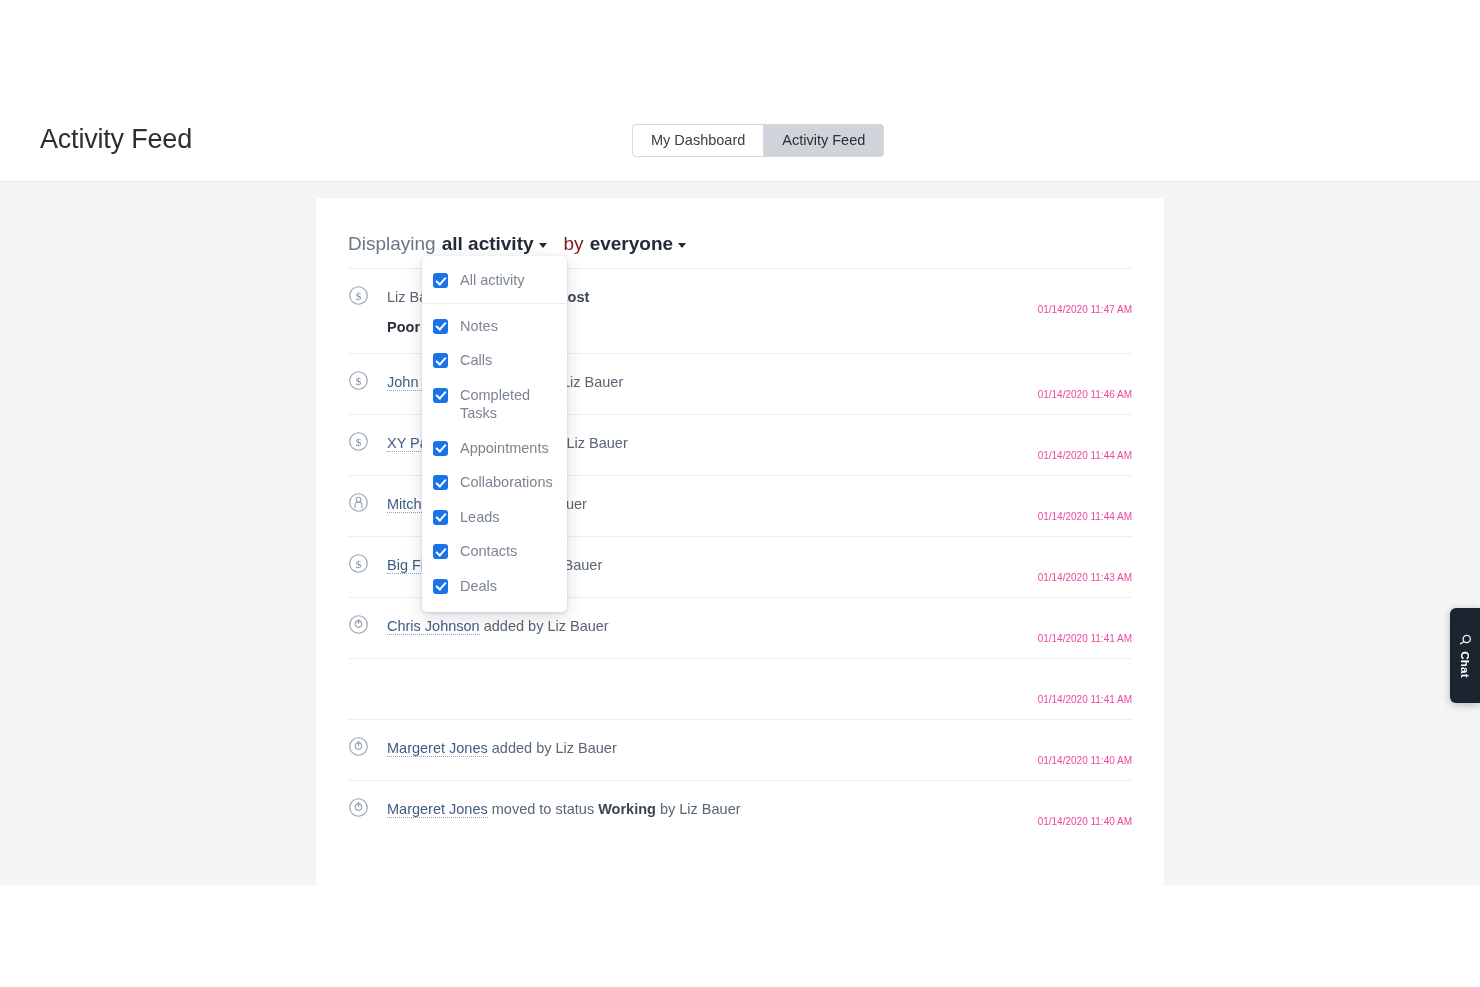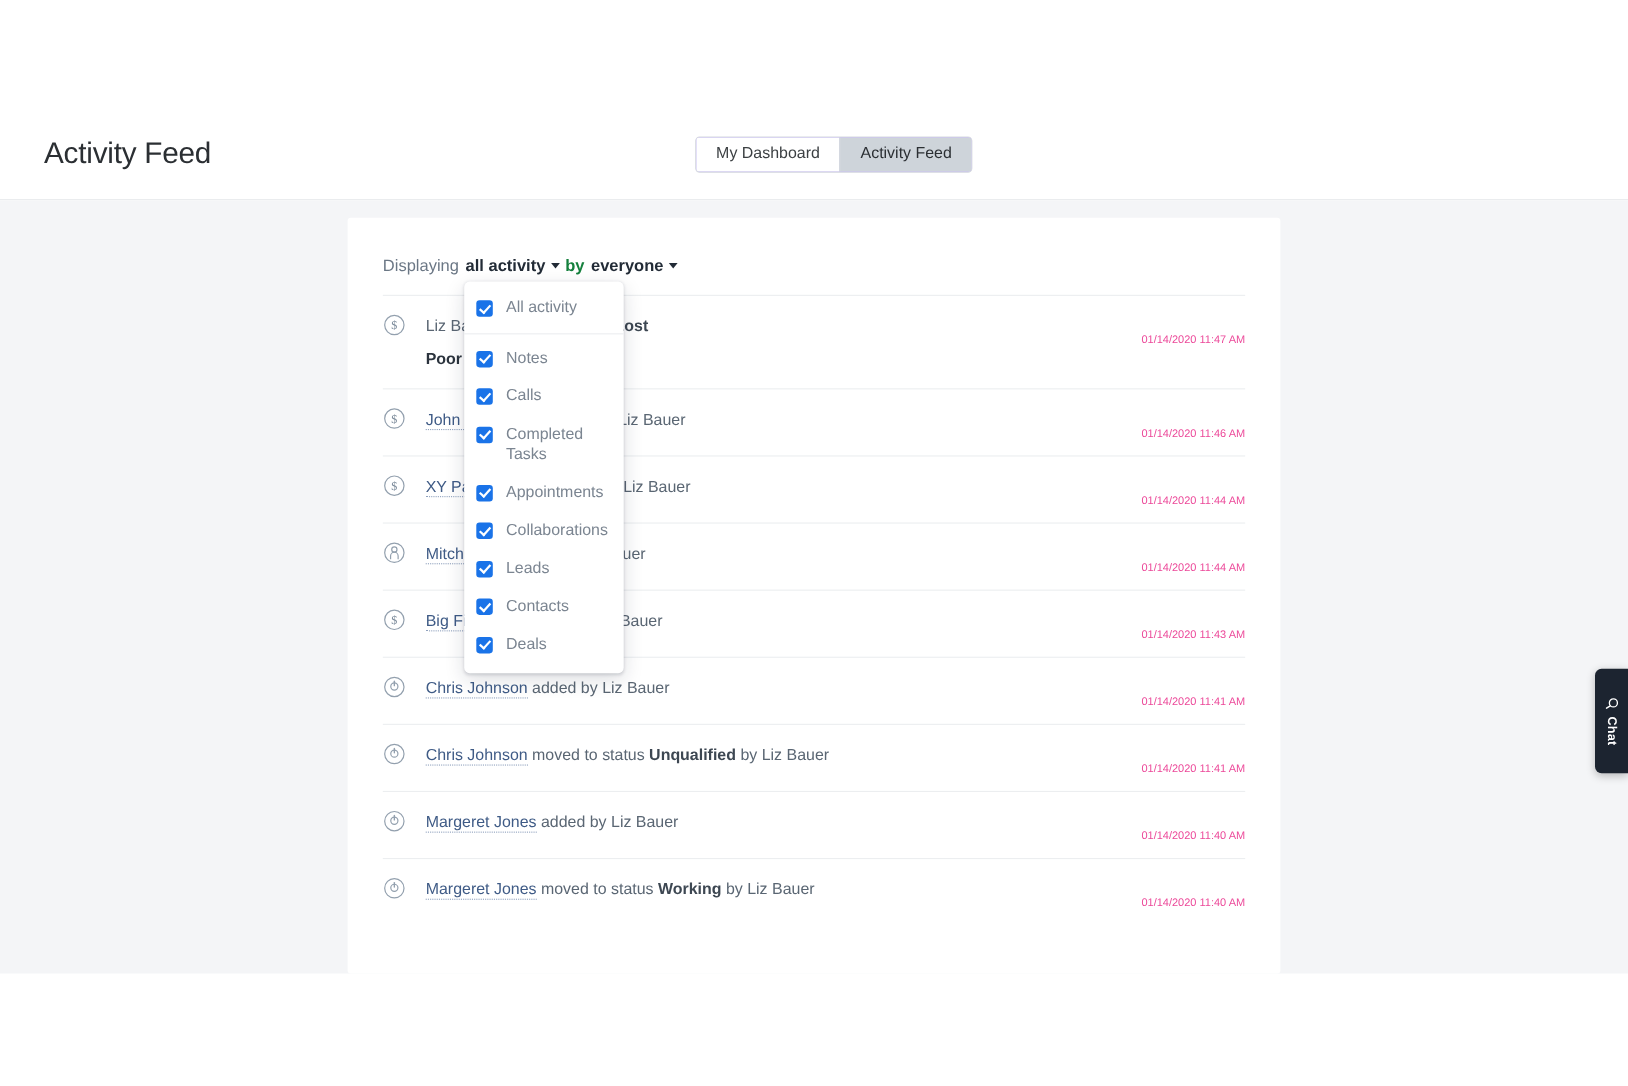--- a/index.html
+++ b/index.html
@@ -84,21 +84,21 @@
     width: 848px;
     height: 687px;
     background: #ffffff;
     border-radius: 3px;
   }
 
   .displaying-bar {
     position: absolute;
     left: 32px;
     top: 35px;
-    font-size: 15px;
+    font-size: 19px;
     color: #5f6b7a;
     white-space: nowrap;
     display: flex;
     align-items: baseline;
     gap: 0;
   }
   .displaying-bar .lbl { color: #6b7785; }
   .displaying-bar .strong {
     color: #222b36;
     font-weight: bold;
@@ -110,21 +110,21 @@
     margin-left: 5px;
     margin-right: 5px;
     width: 0; height: 0;
     border-left: 4.5px solid transparent;
     border-right: 4.5px solid transparent;
     border-top: 5px solid #222b36;
     position: relative;
     top: -2px;
     cursor: pointer;
   }
-  .displaying-bar .by { color: #15803d; margin-left: 0; font-weight: bold; }
+  .displaying-bar .by { color: #7f1d1d; margin-left: 12px; }
 
   
   .feed-list {
     position: absolute;
     left: 32px;
     top: 70px;
     width: 784px;
   }
   .feed-row {
     position: relative;
@@ -351,30 +351,20 @@
                 <circle cx="11" cy="11" r="9.2" stroke="#93a0ae" stroke-width="1.15"></circle>
                 <circle cx="11" cy="10.6" r="3.4" stroke="#93a0ae" stroke-width="1.15"></circle>
                 <path d="M11 5.6v4.2" stroke="#93a0ae" stroke-width="1.3" stroke-linecap="round"></path>
               </svg>
             </span>
             <div class="row-text"><span class="link">Chris Johnson</span><span> added by </span><span>Liz Bauer</span></div>
           </div>
           <div class="row-time">01/14/2020 11:41 AM</div>
         </div>
         <div class="feed-row">
-          <div class="row-main">
-            <span class="row-icon">
-              <svg width="21" height="21" viewBox="0 0 22 22" fill="none">
-                <circle cx="11" cy="11" r="9.2" stroke="#93a0ae" stroke-width="1.15"></circle>
-                <circle cx="11" cy="10.6" r="3.4" stroke="#93a0ae" stroke-width="1.15"></circle>
-                <path d="M11 5.6v4.2" stroke="#93a0ae" stroke-width="1.3" stroke-linecap="round"></path>
-              </svg>
-            </span>
-            <div class="row-text"><span class="link">Chris Johnson</span><span> moved to status </span><span class="bold">Unqualified</span><span> by Liz Bauer</span></div>
-          </div>
           <div class="row-time">01/14/2020 11:41 AM</div>
         </div>
         <div class="feed-row">
           <div class="row-main">
             <span class="row-icon">
               <svg width="21" height="21" viewBox="0 0 22 22" fill="none">
                 <circle cx="11" cy="11" r="9.2" stroke="#93a0ae" stroke-width="1.15"></circle>
                 <circle cx="11" cy="10.6" r="3.4" stroke="#93a0ae" stroke-width="1.15"></circle>
                 <path d="M11 5.6v4.2" stroke="#93a0ae" stroke-width="1.3" stroke-linecap="round"></path>
               </svg>

